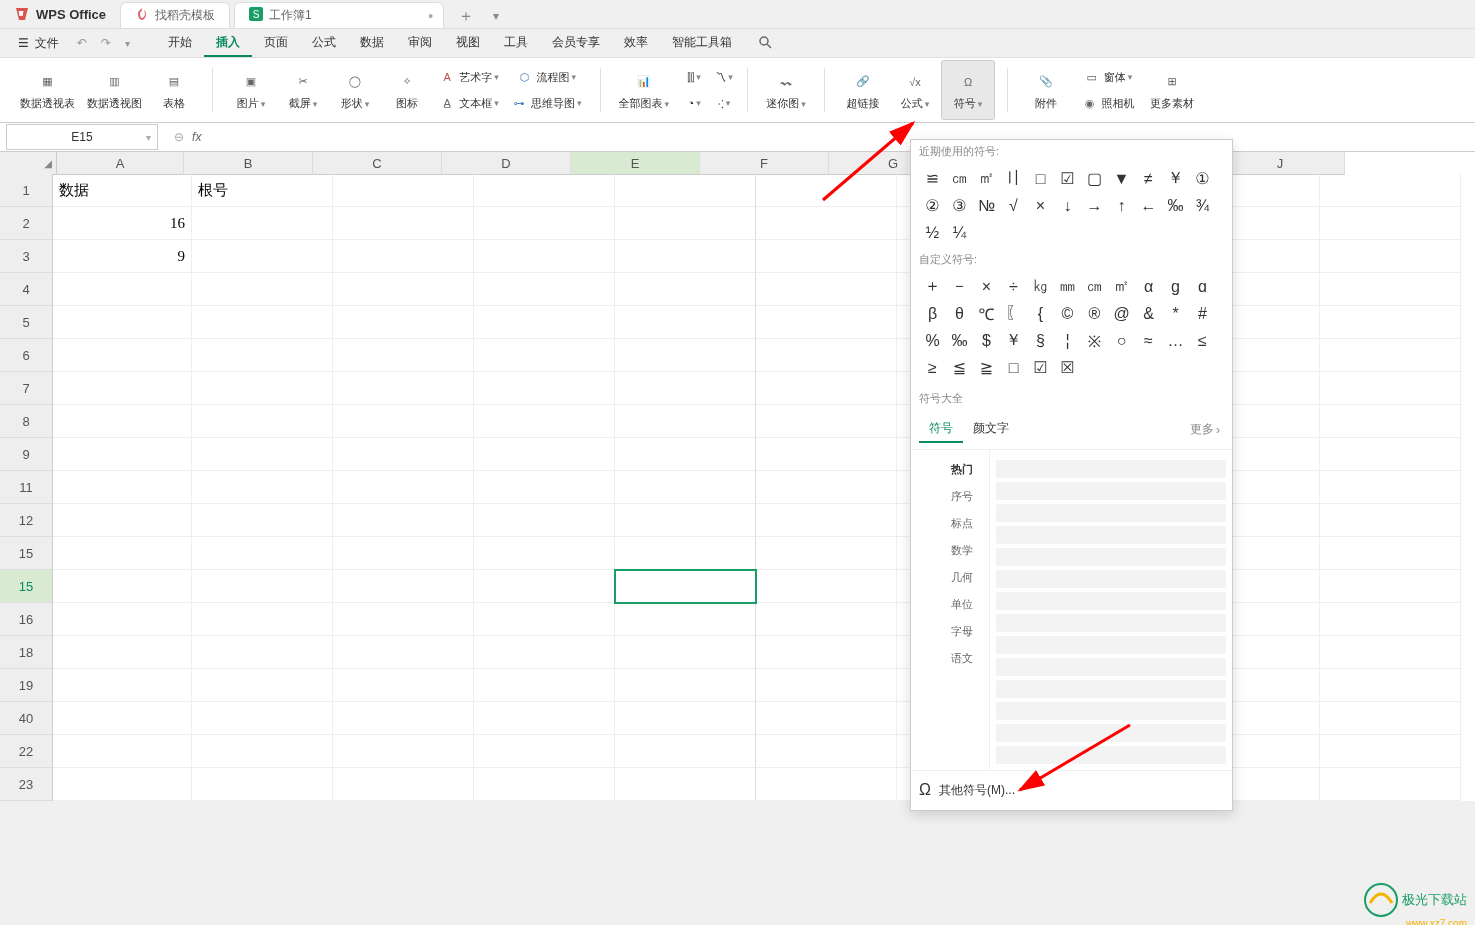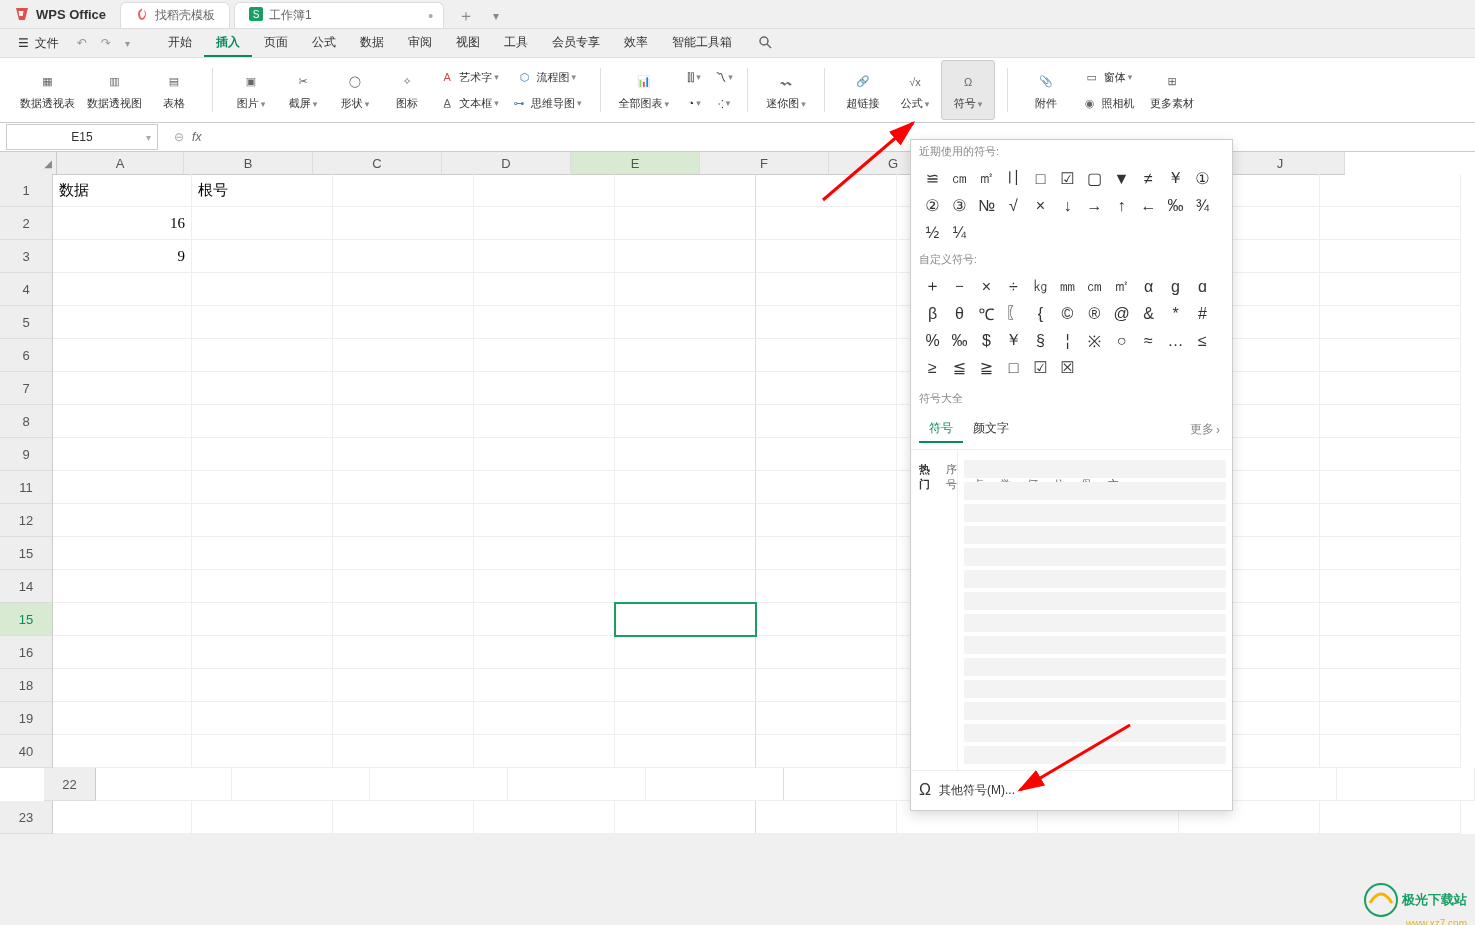--- a/index.html
+++ b/index.html
@@ -47,21 +47,21 @@
   
   .sympanel{position:absolute;top:139px;left:910px;width:321px;height:670px;background:#fff;border:1px solid #ccc;box-shadow:0 4px 12px rgba(0,0,0,0.15);z-index:100;font-size:12px;}
   .sympanel .hdr{padding:4px 8px;font-size:11px;color:#888;}
   .symgrid{display:flex;flex-wrap:wrap;padding:2px 8px;}
   .sym{width:27px;height:27px;display:flex;align-items:center;justify-content:center;font-size:16px;color:#333;cursor:pointer;font-family:"Arial","Segoe UI Symbol",sans-serif;}
   .cat-row{display:flex;border-bottom:1px solid #eee;padding:6px 8px;}
   .cat-tab{padding:4px 10px;font-size:12px;}
   .cat-tab.active{color:#0a8a5f;border-bottom:2px solid #0a8a5f;}
   .cat-more{margin-left:auto;padding:4px;color:#888;display:flex;align-items:center;}
   .catbody{display:flex;height:320px;}
-  .catlist{width:46px;border-right:1px solid #eee;display:flex;flex-direction:row;padding-top:6px;}
+  .catlist{width:46px;border-right:1px solid #eee;display:flex;flex-direction:column;padding-top:6px;padding-left:32px;}
   .catitem{padding:6px 8px;font-size:11px;color:#666;}
   .catitem.active{color:#333;font-weight:600;}
   .catmain{flex:1;padding:6px;overflow:hidden;}
   .skel{height:18px;background:#f3f3f3;margin:4px 0;border-radius:2px;}
   .panel-footer{border-top:1px solid #eee;padding:10px 8px;display:flex;align-items:center;gap:8px;color:#333;}
   .arrow-red{position:absolute;z-index:200;pointer-events:none;}
   .watermark{position:absolute;right:8px;bottom:8px;z-index:300;display:flex;align-items:center;font-size:13px;color:#1a9e65;}
   .watermark .url{position:absolute;right:0;bottom:-12px;font-size:10px;color:#f4b400;}
 </style>
 </head>
@@ -434,33 +434,20 @@
         <div class="cell" style="width: 128px; height: 32px;"></div>
         <div class="cell" style="width: 128px; height: 32px;"></div>
         <div class="cell" style="width: 128px; height: 32px; border-right: 1px solid rgb(221, 221, 221);"></div>
         <div class="cell" style="width: 128px; height: 32px;"></div>
         <div class="cell" style="width: 128px; height: 32px;"></div>
         <div class="cell" style="width: 128px; height: 32px;"></div>
         <div class="cell" style="width: 128px; height: 32px;"></div>
         <div class="cell" style="width: 128px; height: 32px;"></div>
       </div>
       <div class="row">
-        <div class="rowh" style="height: 32px;">14</div>
-        <div class="cell" style="width: 126px; height: 32px;"></div>
-        <div class="cell" style="width: 128px; height: 32px;"></div>
-        <div class="cell" style="width: 128px; height: 32px;"></div>
-        <div class="cell" style="width: 128px; height: 32px;"></div>
-        <div class="cell" style="width: 128px; height: 32px; border-right: 1px solid rgb(221, 221, 221);"></div>
-        <div class="cell" style="width: 128px; height: 32px;"></div>
-        <div class="cell" style="width: 128px; height: 32px;"></div>
-        <div class="cell" style="width: 128px; height: 32px;"></div>
-        <div class="cell" style="width: 128px; height: 32px;"></div>
-        <div class="cell" style="width: 128px; height: 32px;"></div>
-      </div>
-      <div class="row">
         <div class="rowh active" style="height: 32px;">15</div>
         <div class="cell" style="width: 126px; height: 32px;"></div>
         <div class="cell" style="width: 128px; height: 32px;"></div>
         <div class="cell" style="width: 128px; height: 32px;"></div>
         <div class="cell" style="width: 128px; height: 32px;"></div>
         <div class="cell sel" style="width: 128px; height: 32px; border-right: 1px solid rgb(221, 221, 221);"></div>
         <div class="cell" style="width: 128px; height: 32px;"></div>
         <div class="cell" style="width: 128px; height: 32px;"></div>
         <div class="cell" style="width: 128px; height: 32px;"></div>
         <div class="cell" style="width: 128px; height: 32px;"></div>
@@ -512,21 +499,21 @@
         <div class="cell" style="width: 128px; height: 32px;"></div>
         <div class="cell" style="width: 128px; height: 32px;"></div>
         <div class="cell" style="width: 128px; height: 32px; border-right: 1px solid rgb(221, 221, 221);"></div>
         <div class="cell" style="width: 128px; height: 32px;"></div>
         <div class="cell" style="width: 128px; height: 32px;"></div>
         <div class="cell" style="width: 128px; height: 32px;"></div>
         <div class="cell" style="width: 128px; height: 32px;"></div>
         <div class="cell" style="width: 128px; height: 32px;"></div>
       </div>
       <div class="row">
-        <div class="rowh" style="height: 32px; margin-left: 44px;">22</div>
+        <div class="rowh" style="height: 32px;">22</div>
         <div class="cell" style="width: 126px; height: 32px;"></div>
         <div class="cell" style="width: 128px; height: 32px;"></div>
         <div class="cell" style="width: 128px; height: 32px;"></div>
         <div class="cell" style="width: 128px; height: 32px;"></div>
         <div class="cell" style="width: 128px; height: 32px; border-right: 1px solid rgb(221, 221, 221);"></div>
         <div class="cell" style="width: 128px; height: 32px;"></div>
         <div class="cell" style="width: 128px; height: 32px;"></div>
         <div class="cell" style="width: 128px; height: 32px;"></div>
         <div class="cell" style="width: 128px; height: 32px;"></div>
         <div class="cell" style="width: 128px; height: 32px;"></div>
@@ -675,15 +662,15 @@
       </marker>
     </defs>
   <line x1="120" y1="5" x2="10" y2="70" stroke="#ff0000" stroke-width="3" marker-end="url(#ah2)"></line>
 </svg>
 
 <div class="watermark">
   <svg width="34" height="34" viewBox="0 0 34 34">
       <circle cx="17" cy="17" r="16" fill="none" stroke="#1a9e65" stroke-width="2"></circle>
       <path d="M6 20 Q17 2 28 20" fill="none" stroke="#f4b400" stroke-width="3"></path>
     </svg>
-  <span style="font-weight:bold;margin-left:4px;">极光下载站</span>
+  <span style="font-weight:normal;margin-left:4px;">极光下载站</span>
   <span class="url">www.xz7.com</span>
 </div>
 
 </body></html>

